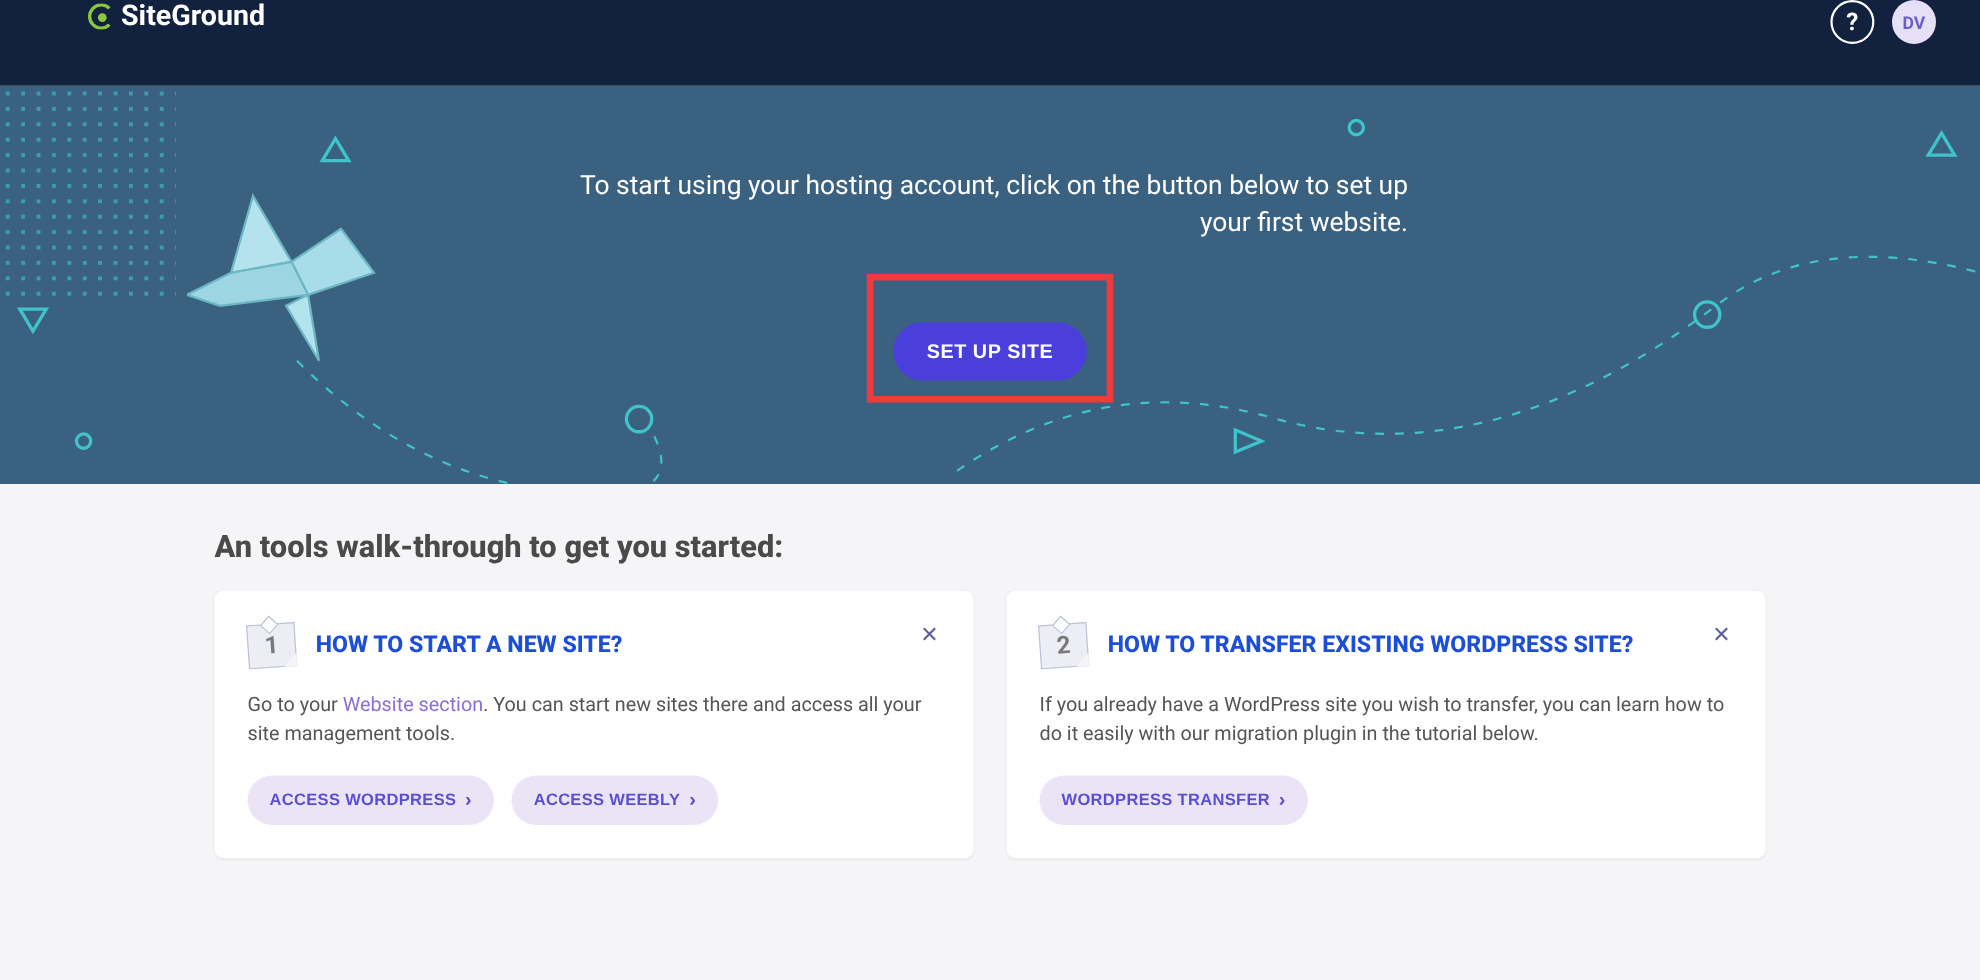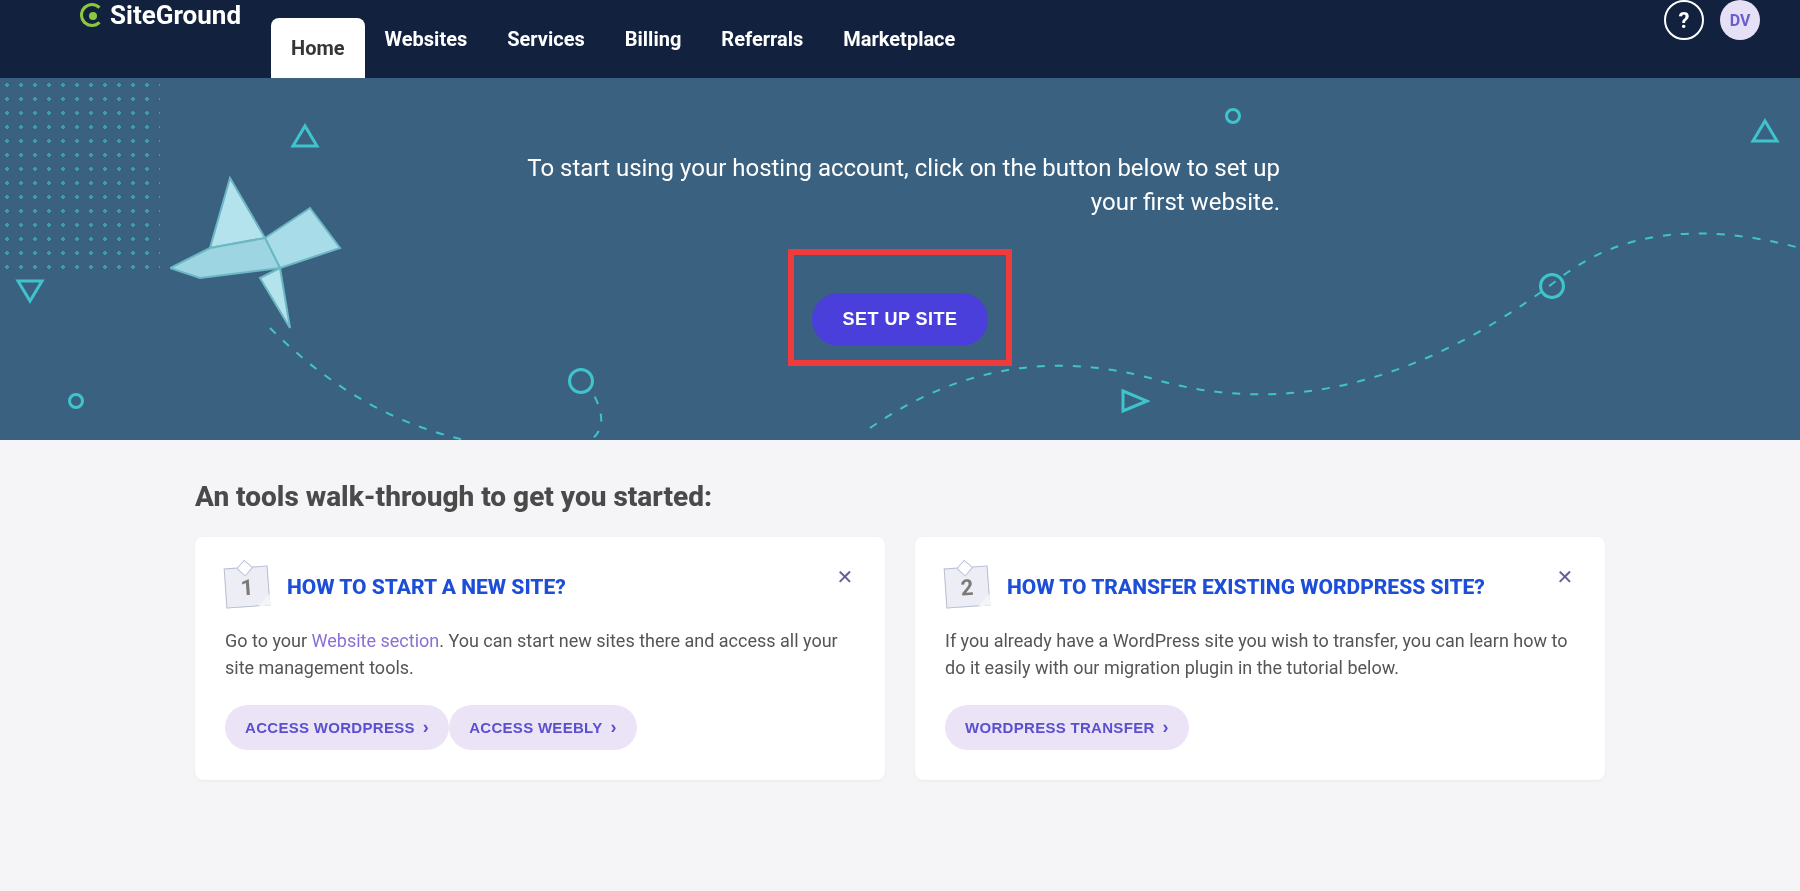--- a/index.html
+++ b/index.html
@@ -36,39 +36,31 @@
 .cards { display: flex; gap: 30px; }
 .card { background: #fff; border-radius: 8px; padding: 30px; flex: 1; position: relative; box-shadow: 0 1px 3px rgba(0,0,0,0.05); }
 .card-header { display: flex; align-items: center; gap: 18px; margin-bottom: 20px; }
 .card-icon { width: 44px; height: 40px; background: #edeef5; border: 1px solid #b8bfd4; position: relative; transform: rotate(-4deg); display: flex; align-items: center; justify-content: center; font-size: 22px; font-weight: 700; color: #7a7a7a; }
 .card-icon::before { content: ''; position: absolute; top: -6px; left: 14px; width: 10px; height: 10px; border: 1px solid #b8bfd4; transform: rotate(45deg); background: #fff; }
 .card-icon::after { content: ''; position: absolute; bottom: -1px; right: -1px; width: 0; height: 0; border-left: 12px solid transparent; border-bottom: 12px solid #f5f5f7; }
 .card-title { font-size: 21px; font-weight: 800; color: #1d4ed8; }
 .card-close { position: absolute; top: 30px; right: 30px; width: 20px; height: 20px; cursor: pointer; color: #5f5f9c; font-size: 20px; display: flex; align-items: center; justify-content: center; }
 .card-desc { font-size: 18px; color: #555; line-height: 1.5; margin-bottom: 24px; }
 .card-desc a { color: #8a6fd6; text-decoration: none; }
-.card-buttons { display: flex; gap: 0; }
+.card-buttons { display: flex; gap: 16px; }
 .card-btn { background: #ebe4f7; color: #5b4fcf; border: none; padding: 12px 20px; border-radius: 24px; font-size: 15px; font-weight: 800; letter-spacing: 0.3px; display: flex; align-items: center; gap: 8px; cursor: pointer; }
 .card-btn .chev { font-size: 18px; font-weight: 900; }
 </style>
 </head>
 <body>
 
 <div class="header">
   <div class="logo">
     <span class="logo-swirl"></span>
     <span>SiteGround</span>
-  </div>
-  <div class="nav">
-    <div class="nav-item active">Home</div>
-    <div class="nav-item">Websites</div>
-    <div class="nav-item">Services</div>
-    <div class="nav-item">Billing</div>
-    <div class="nav-item">Referrals</div>
-    <div class="nav-item">Marketplace</div>
   </div>
   <div class="header-right">
     <div class="help-circle">?</div>
     <div class="avatar">DV</div>
   </div>
 </div>
 
 <div class="hero">
   <div class="decor dots-grid"></div>
 

